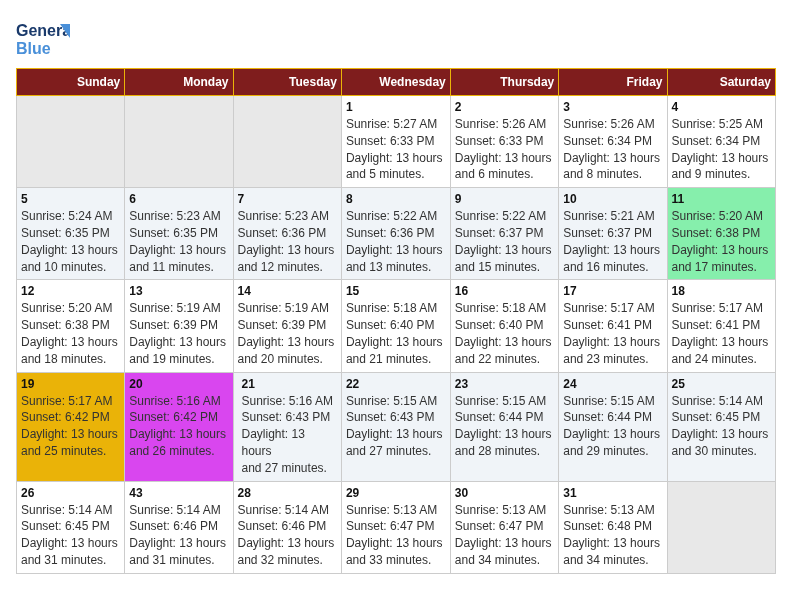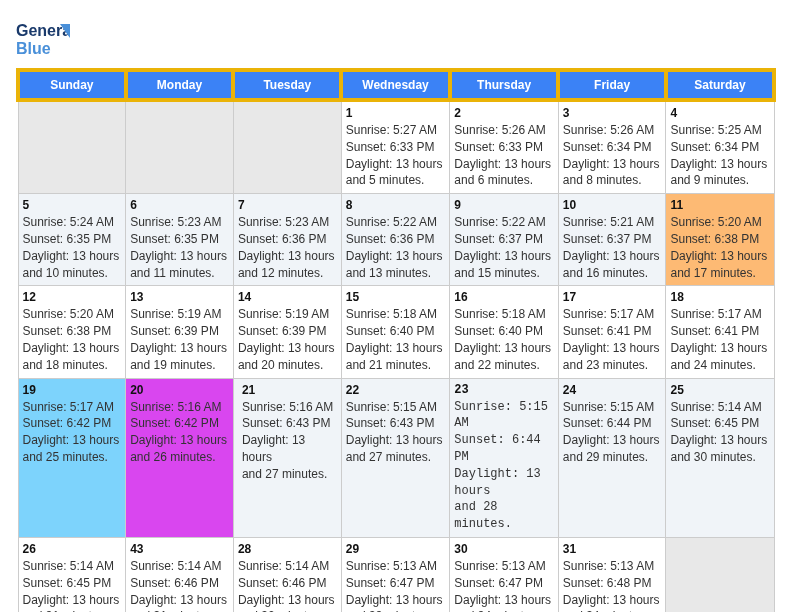--- a/index.html
+++ b/index.html
@@ -27,26 +27,26 @@
     .subtitle {
       font-size: 16px;
       color: #333;
     }
     .calendar {
       width: 100%;
       border-collapse: collapse;
       font-size: 11px;
     }
     .calendar th {
-      background: #3b82f6;
+      background: #7f1d1d;
       color: #fff;
       padding: 6px 4px;
-      text-align: center;
+      text-align: right;
       font-size: 12px;
-      border: 4px solid #eab308;
+      border: 1px solid #eab308;
     }
     .calendar td {
       border: 1px solid #ccc;
       padding: 4px;
       vertical-align: top;
       width: 110px;
       min-height: 80px;
       background: #fff;
     }
     .calendar tr:nth-child(even) td {
@@ -141,21 +141,21 @@
           <div class="day-info">Sunrise: 5:22 AM<br>Sunset: 6:36 PM<br>Daylight: 13 hours<br>and 13 minutes.</div>
         </td>
         <td style="background: rgb(240, 244, 248);">
           <div class="day-num">9</div>
           <div class="day-info">Sunrise: 5:22 AM<br>Sunset: 6:37 PM<br>Daylight: 13 hours<br>and 15 minutes.</div>
         </td>
         <td style="background: rgb(240, 244, 248);">
           <div class="day-num">10</div>
           <div class="day-info">Sunrise: 5:21 AM<br>Sunset: 6:37 PM<br>Daylight: 13 hours<br>and 16 minutes.</div>
         </td>
-        <td style="background: #fdba74; margin-top: 11px;">
+        <td style="background: #86efac; margin-top: 11px;">
           <div class="day-num">11</div>
           <div class="day-info">Sunrise: 5:20 AM<br>Sunset: 6:38 PM<br>Daylight: 13 hours<br>and 17 minutes.</div>
         </td>
       </tr>
       <tr>
         <td>
           <div class="day-num">12</div>
           <div class="day-info">Sunrise: 5:20 AM<br>Sunset: 6:38 PM<br>Daylight: 13 hours<br>and 18 minutes.</div>
         </td>
         <td>
@@ -177,37 +177,37 @@
         <td>
           <div class="day-num">17</div>
           <div class="day-info">Sunrise: 5:17 AM<br>Sunset: 6:41 PM<br>Daylight: 13 hours<br>and 23 minutes.</div>
         </td>
         <td>
           <div class="day-num">18</div>
           <div class="day-info">Sunrise: 5:17 AM<br>Sunset: 6:41 PM<br>Daylight: 13 hours<br>and 24 minutes.</div>
         </td>
       </tr>
       <tr>
-        <td style="background: #7dd3fc;">
+        <td style="background: #eab308;">
           <div class="day-num">19</div>
           <div class="day-info">Sunrise: 5:17 AM<br>Sunset: 6:42 PM<br>Daylight: 13 hours<br>and 25 minutes.</div>
         </td>
         <td style="background: #d946ef;">
           <div class="day-num">20</div>
           <div class="day-info">Sunrise: 5:16 AM<br>Sunset: 6:42 PM<br>Daylight: 13 hours<br>and 26 minutes.</div>
         </td>
         <td style="background: rgb(240, 244, 248); padding-left: 8px;">
           <div class="day-num">21</div>
           <div class="day-info">Sunrise: 5:16 AM<br>Sunset: 6:43 PM<br>Daylight: 13 hours<br>and 27 minutes.</div>
         </td>
         <td style="background: rgb(240, 244, 248); margin-left: 23px;">
           <div class="day-num">22</div>
           <div class="day-info">Sunrise: 5:15 AM<br>Sunset: 6:43 PM<br>Daylight: 13 hours<br>and 27 minutes.</div>
         </td>
-        <td style="background: rgb(240, 244, 248); font-family: Liberation Mono, monospace;">
+        <td style="background: rgb(240, 244, 248);">
           <div class="day-num">23</div>
           <div class="day-info">Sunrise: 5:15 AM<br>Sunset: 6:44 PM<br>Daylight: 13 hours<br>and 28 minutes.</div>
         </td>
         <td style="background: rgb(240, 244, 248);">
           <div class="day-num">24</div>
           <div class="day-info">Sunrise: 5:15 AM<br>Sunset: 6:44 PM<br>Daylight: 13 hours<br>and 29 minutes.</div>
         </td>
         <td style="background: rgb(240, 244, 248);">
           <div class="day-num">25</div>
           <div class="day-info">Sunrise: 5:14 AM<br>Sunset: 6:45 PM<br>Daylight: 13 hours<br>and 30 minutes.</div>

